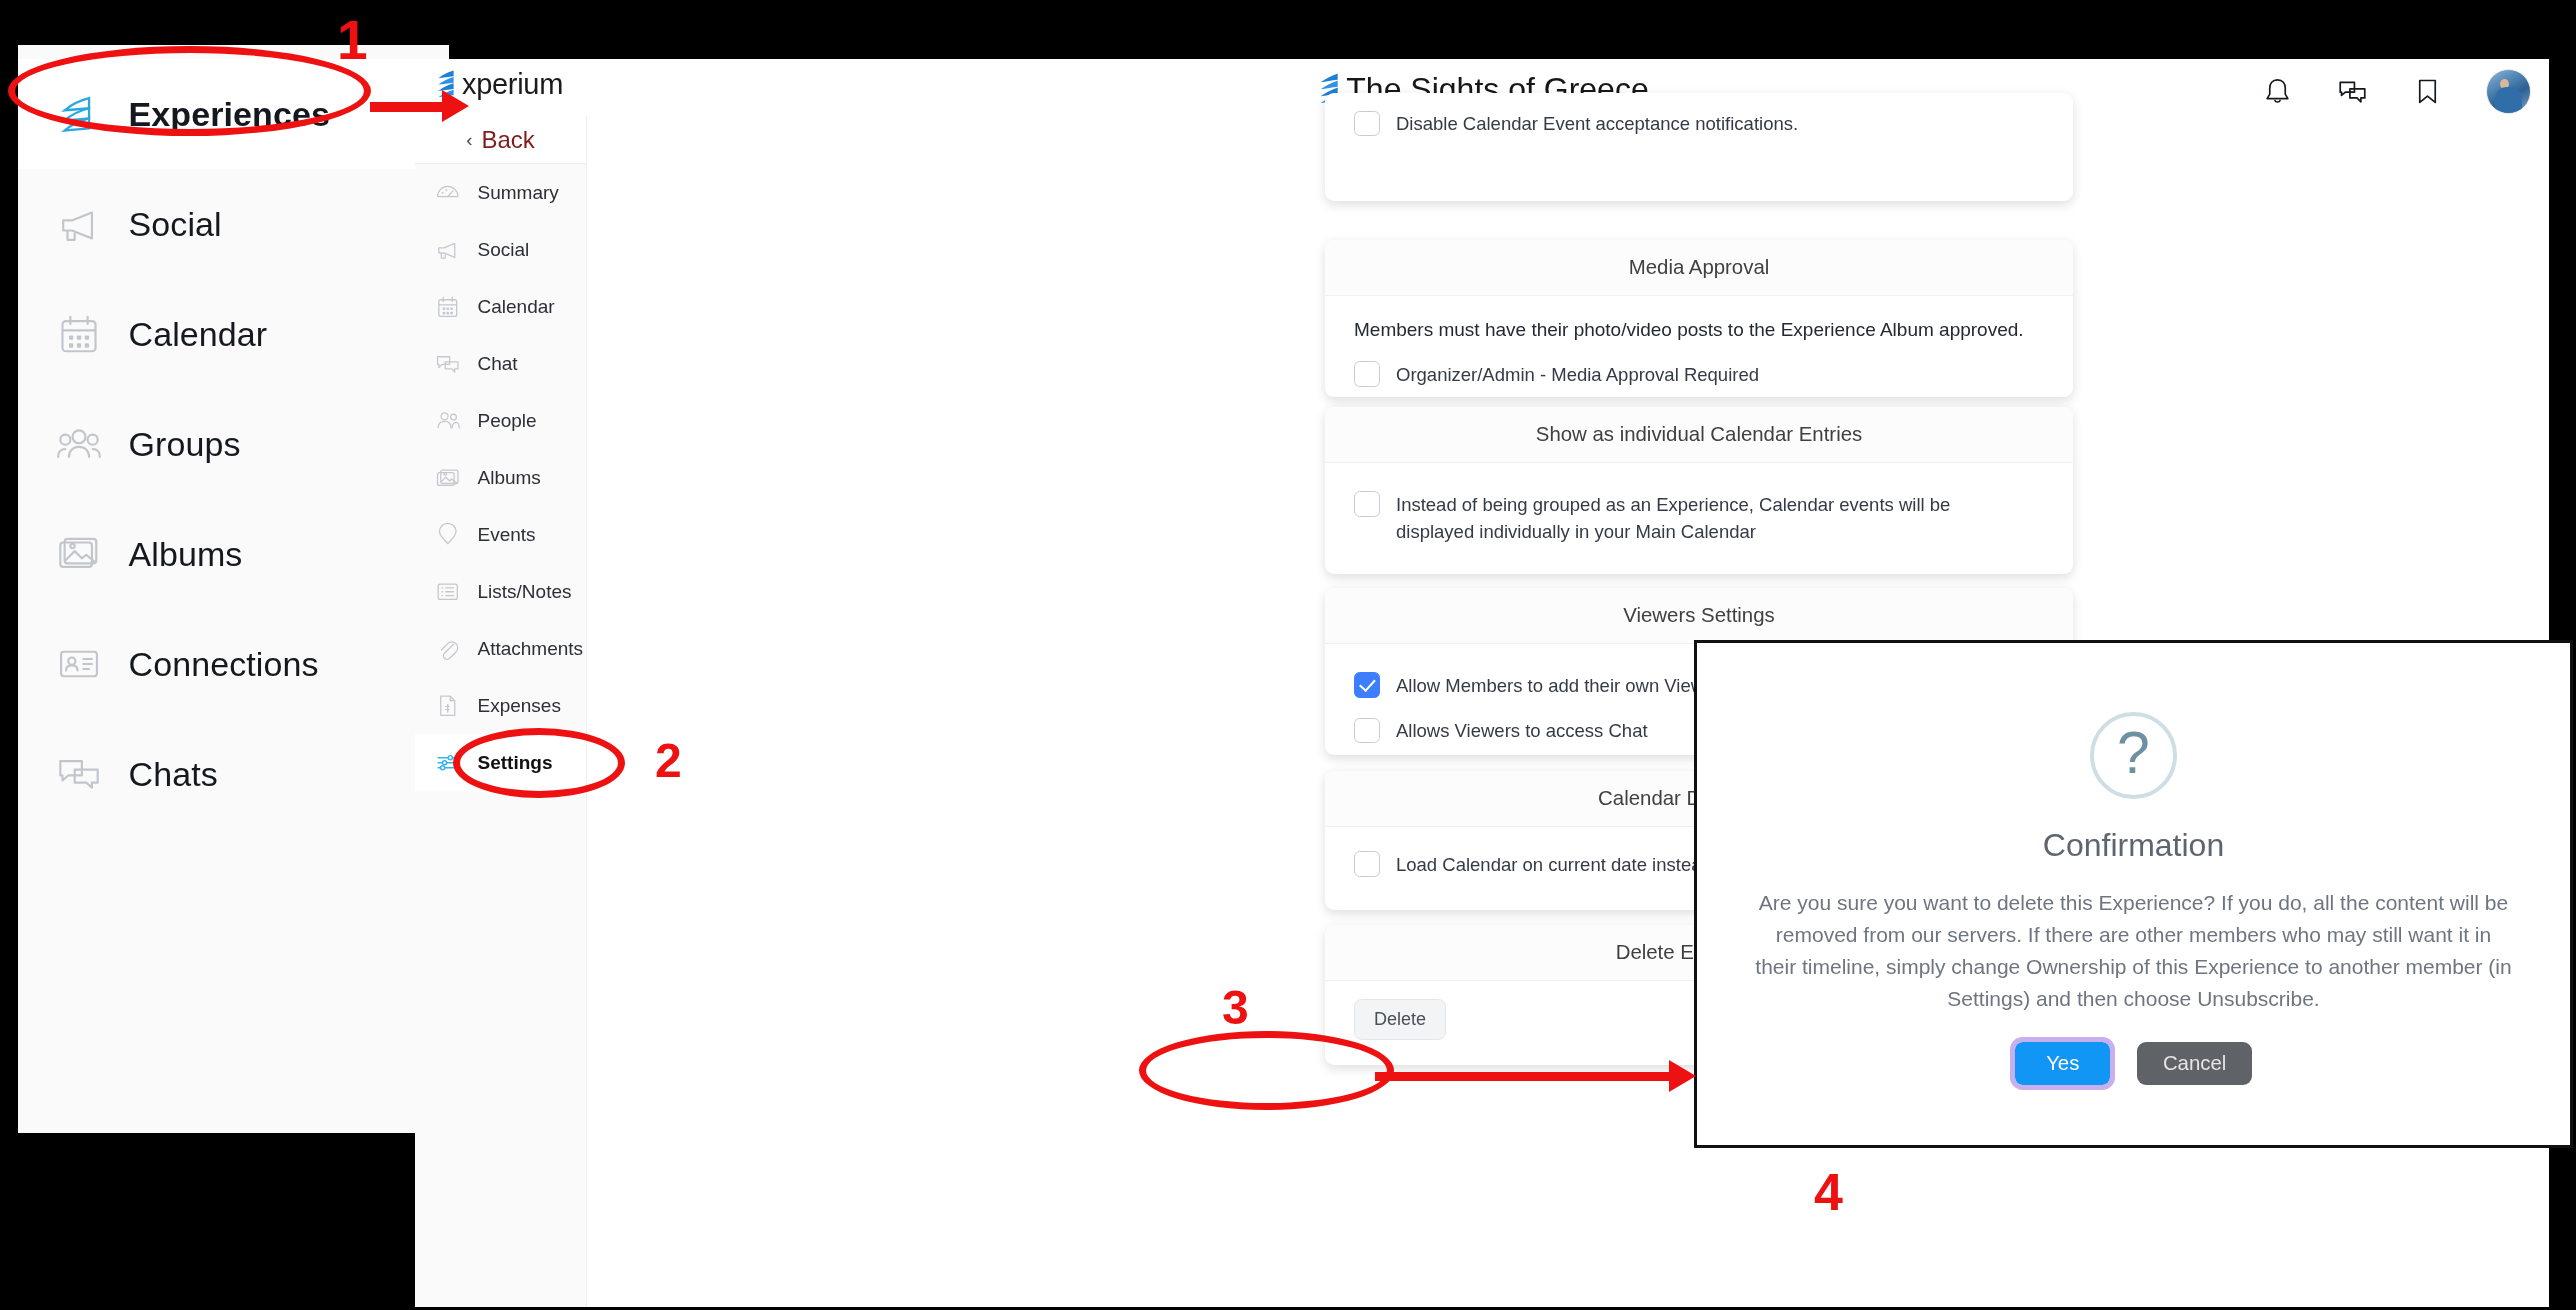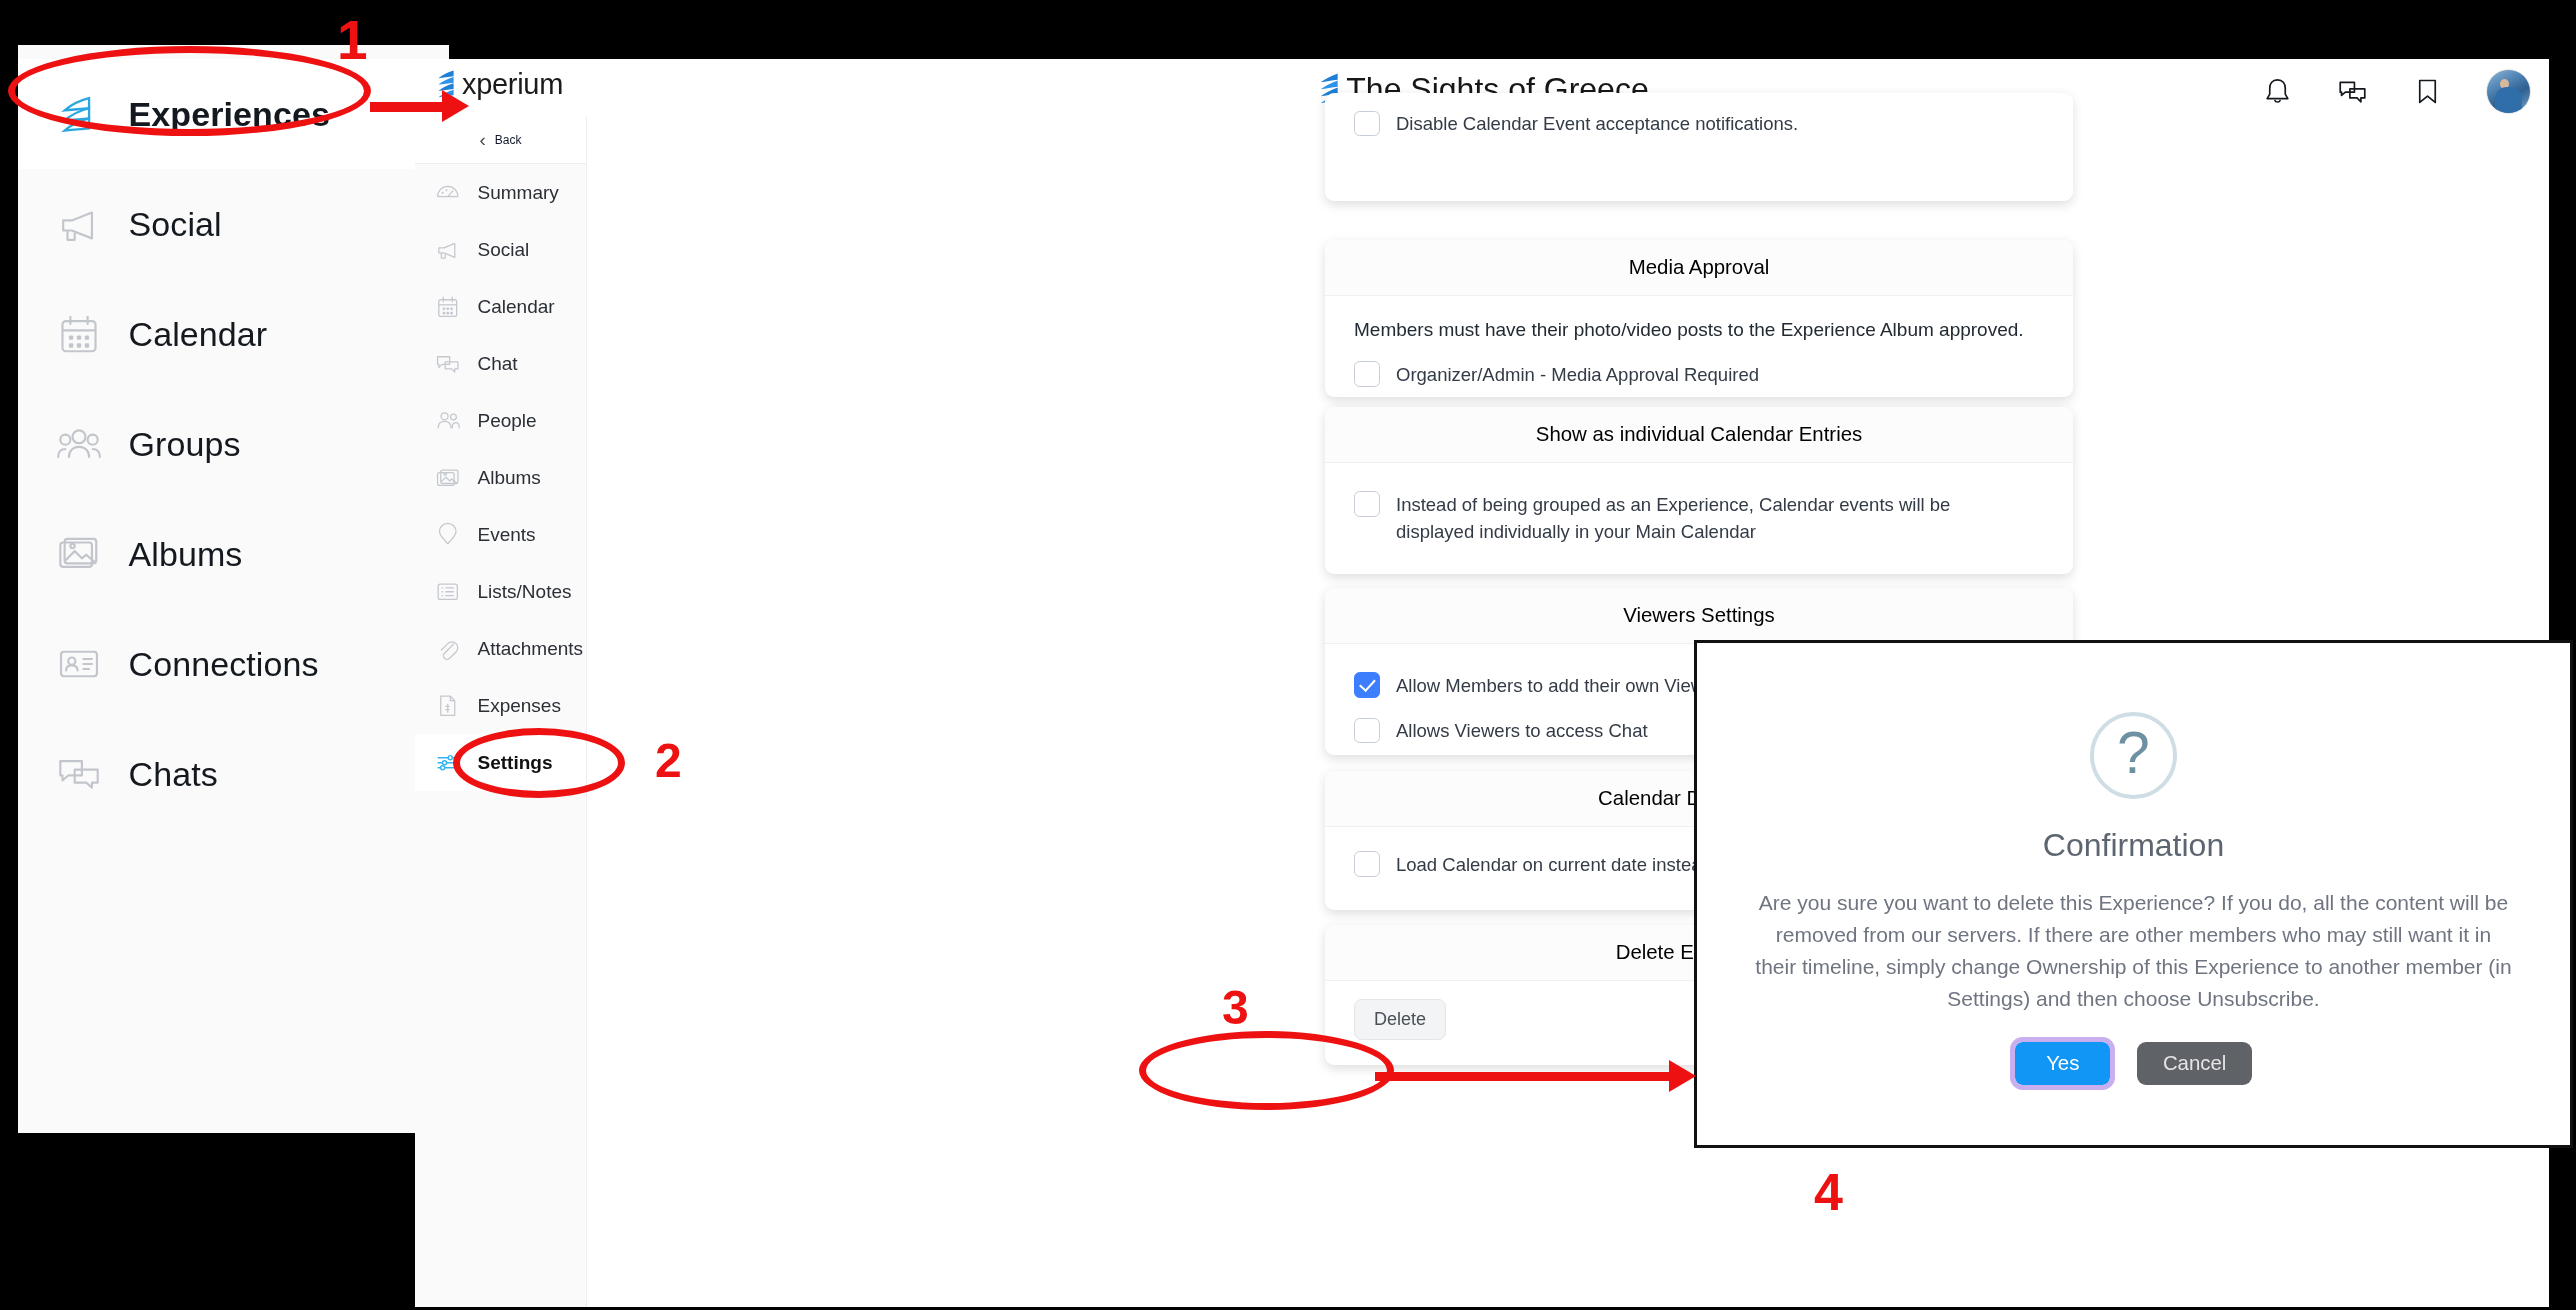--- a/index.html
+++ b/index.html
@@ -75,21 +75,21 @@
   
   .sec-side {
     position: absolute; left: 0; top: 57px; width: 172px; bottom: 0;
     background: #fafafa; border-right: 0.6px solid #eceef0;
   }
   .back-row {
     height: 48px; background: #ffffff; border-bottom: 0.6px solid #eceef0;
     display: flex; align-items: center; justify-content: center; gap: 9px;
   }
   .back-row .chev { font-size: 19px; color: #4a4a4a; line-height: 1; }
-  .back-row .lbl { font-size: 12px; color: #0f172a; }
+  .back-row .lbl { font-size: 24px; color: #7f1d1d; }
   .sec-item {
     height: 57px; display: flex; align-items: center; gap: 16.5px; padding-left: 19px;
   }
   .sec-item.active { background: #ffffff; }
   .sec-ico { width: 27px; height: 27px; flex: 0 0 27px; display:flex;align-items:center;justify-content:center; }
   .sec-ico svg { width: 25.5px; height: 25.5px; }
   .sec-label { font-size: 19px; color: #2b2f36; }
   .sec-item.active .sec-label { font-weight: 700; color: #111; }
 
   
@@ -103,21 +103,21 @@
     left: 738px; width: 748px;
     background: #ffffff;
     border-radius: 9px;
     box-shadow: 0 3.2px 10.2px rgba(0,0,0,0.13);
     overflow: hidden;
   }
   .card-head {
     height: 56px; background: #fcfcfc; border-bottom: 0.6px solid #f0f0f0;
     display: flex; align-items: center; justify-content: center;
   }
-  .card-head .t { font-size: 20.4px; color: #000000; }
+  .card-head .t { font-size: 20.4px; color: #404040; }
   .card-body { padding: 23px 29px 25.5px 29px; }
   .opt-row { display: flex; align-items: flex-start; gap: 16.5px; margin-bottom: 16.5px; }
   .opt-row:last-child { margin-bottom: 0; }
   .chk {
     width: 25.5px; height: 25.5px; flex: 0 0 25.5px; margin-top: 1.3px;
     border: 1.3px solid #c7cdd6; border-radius: 5.7px; background: #fff;
   }
   .chk.on {
     background: #3d7eff; border-color: #3d7eff;
     position: relative;

